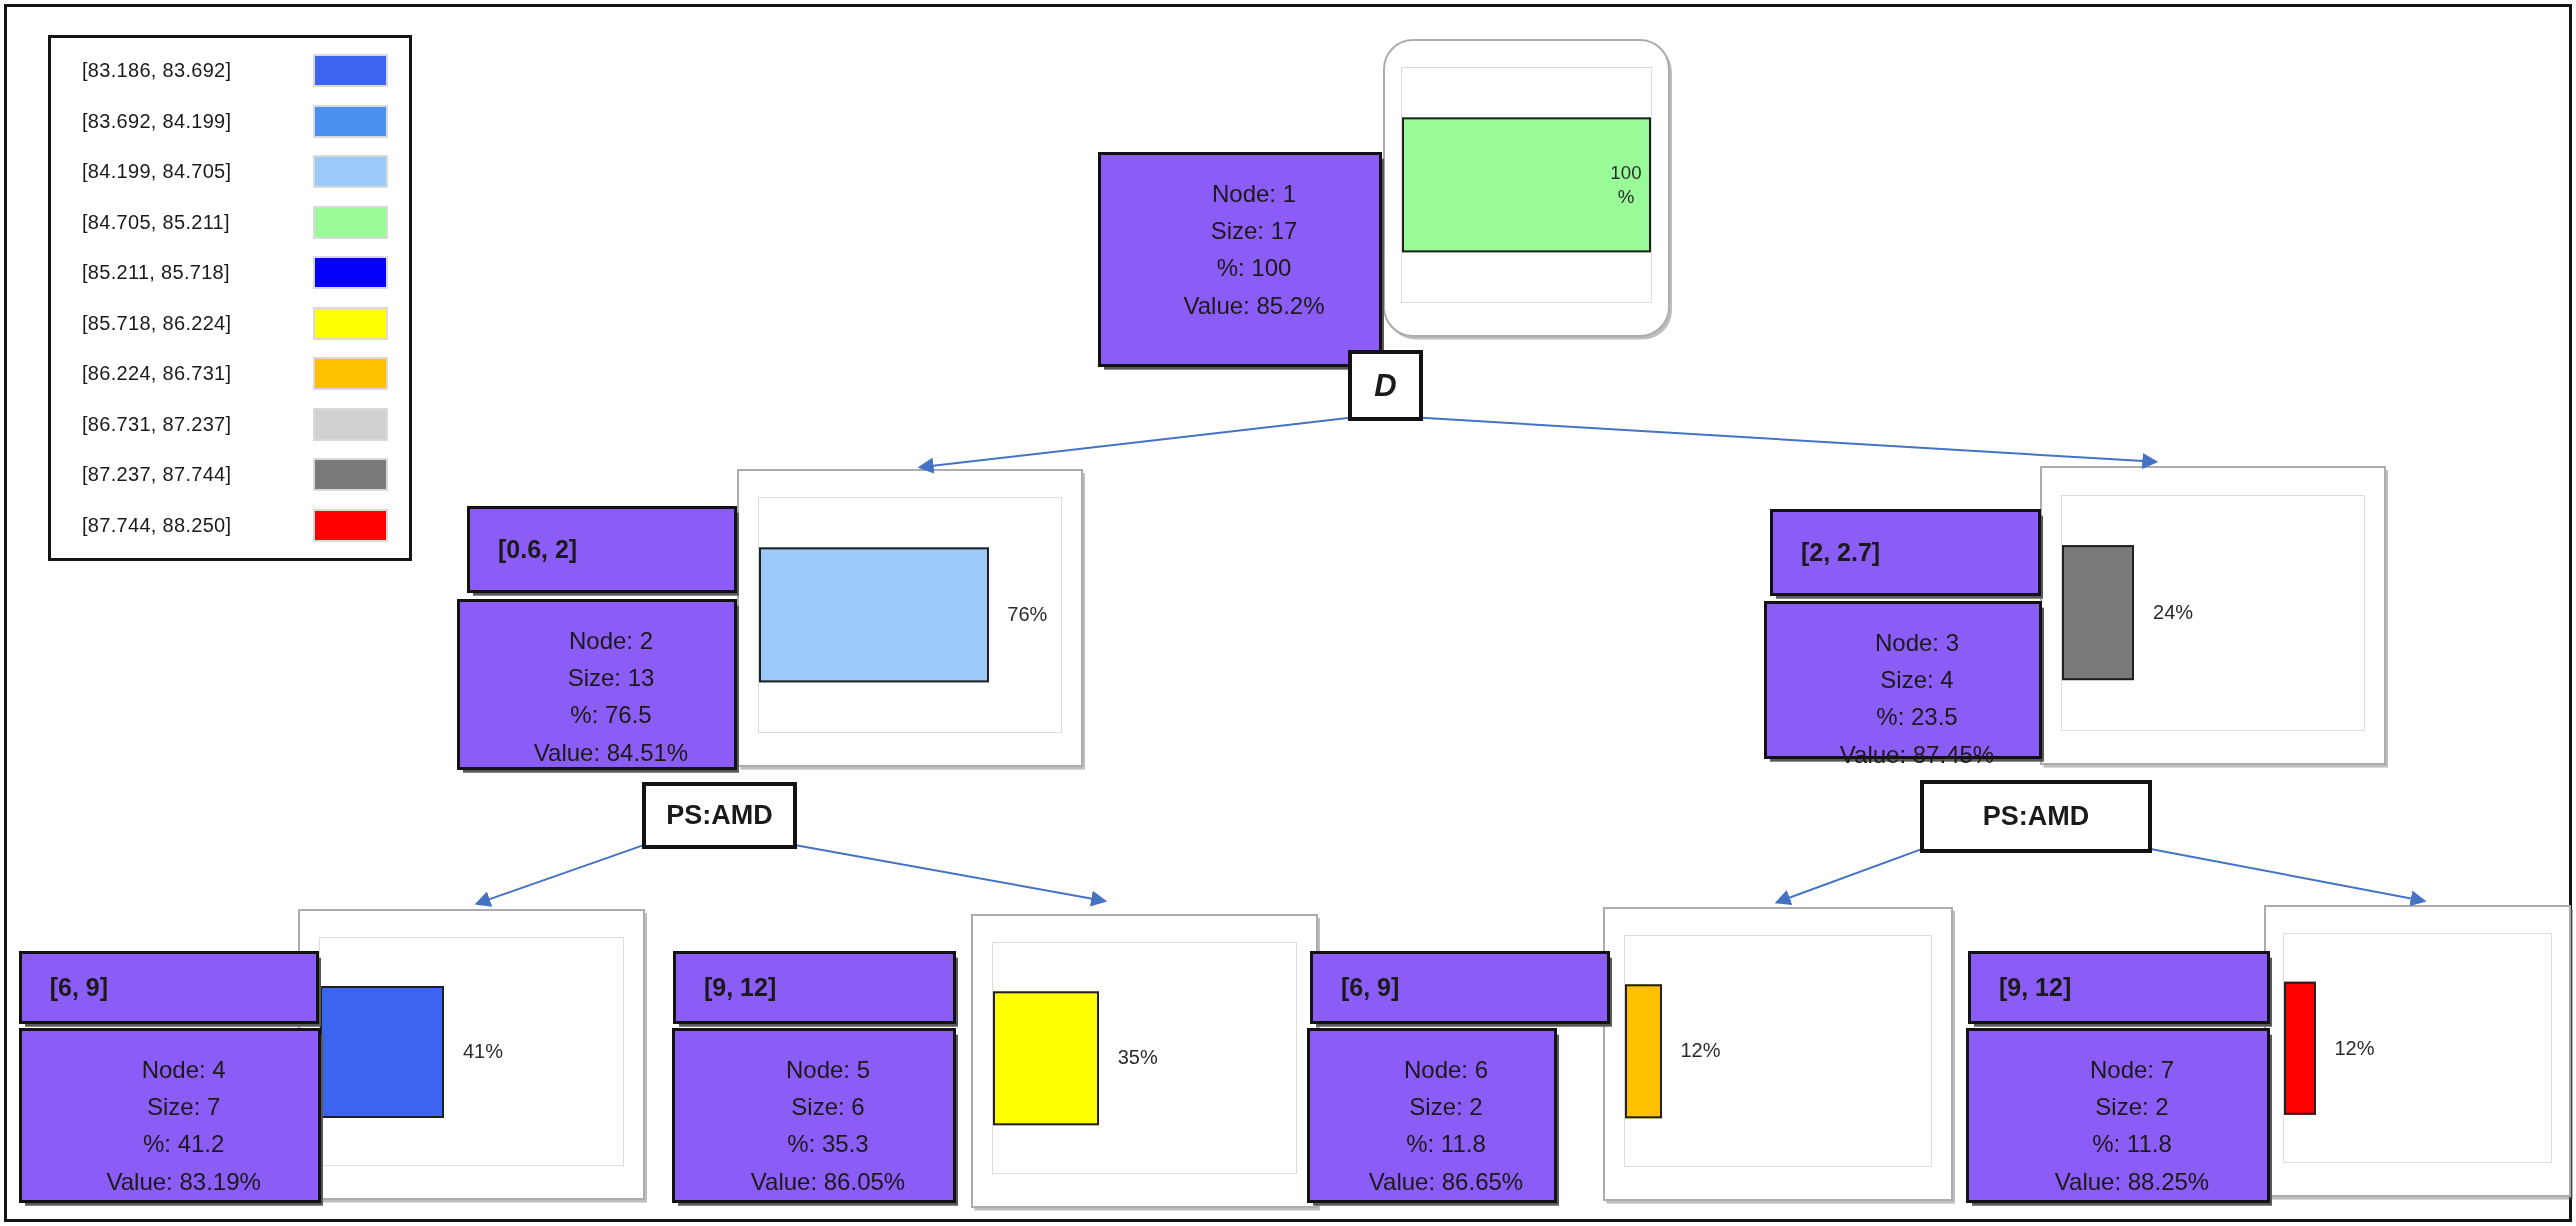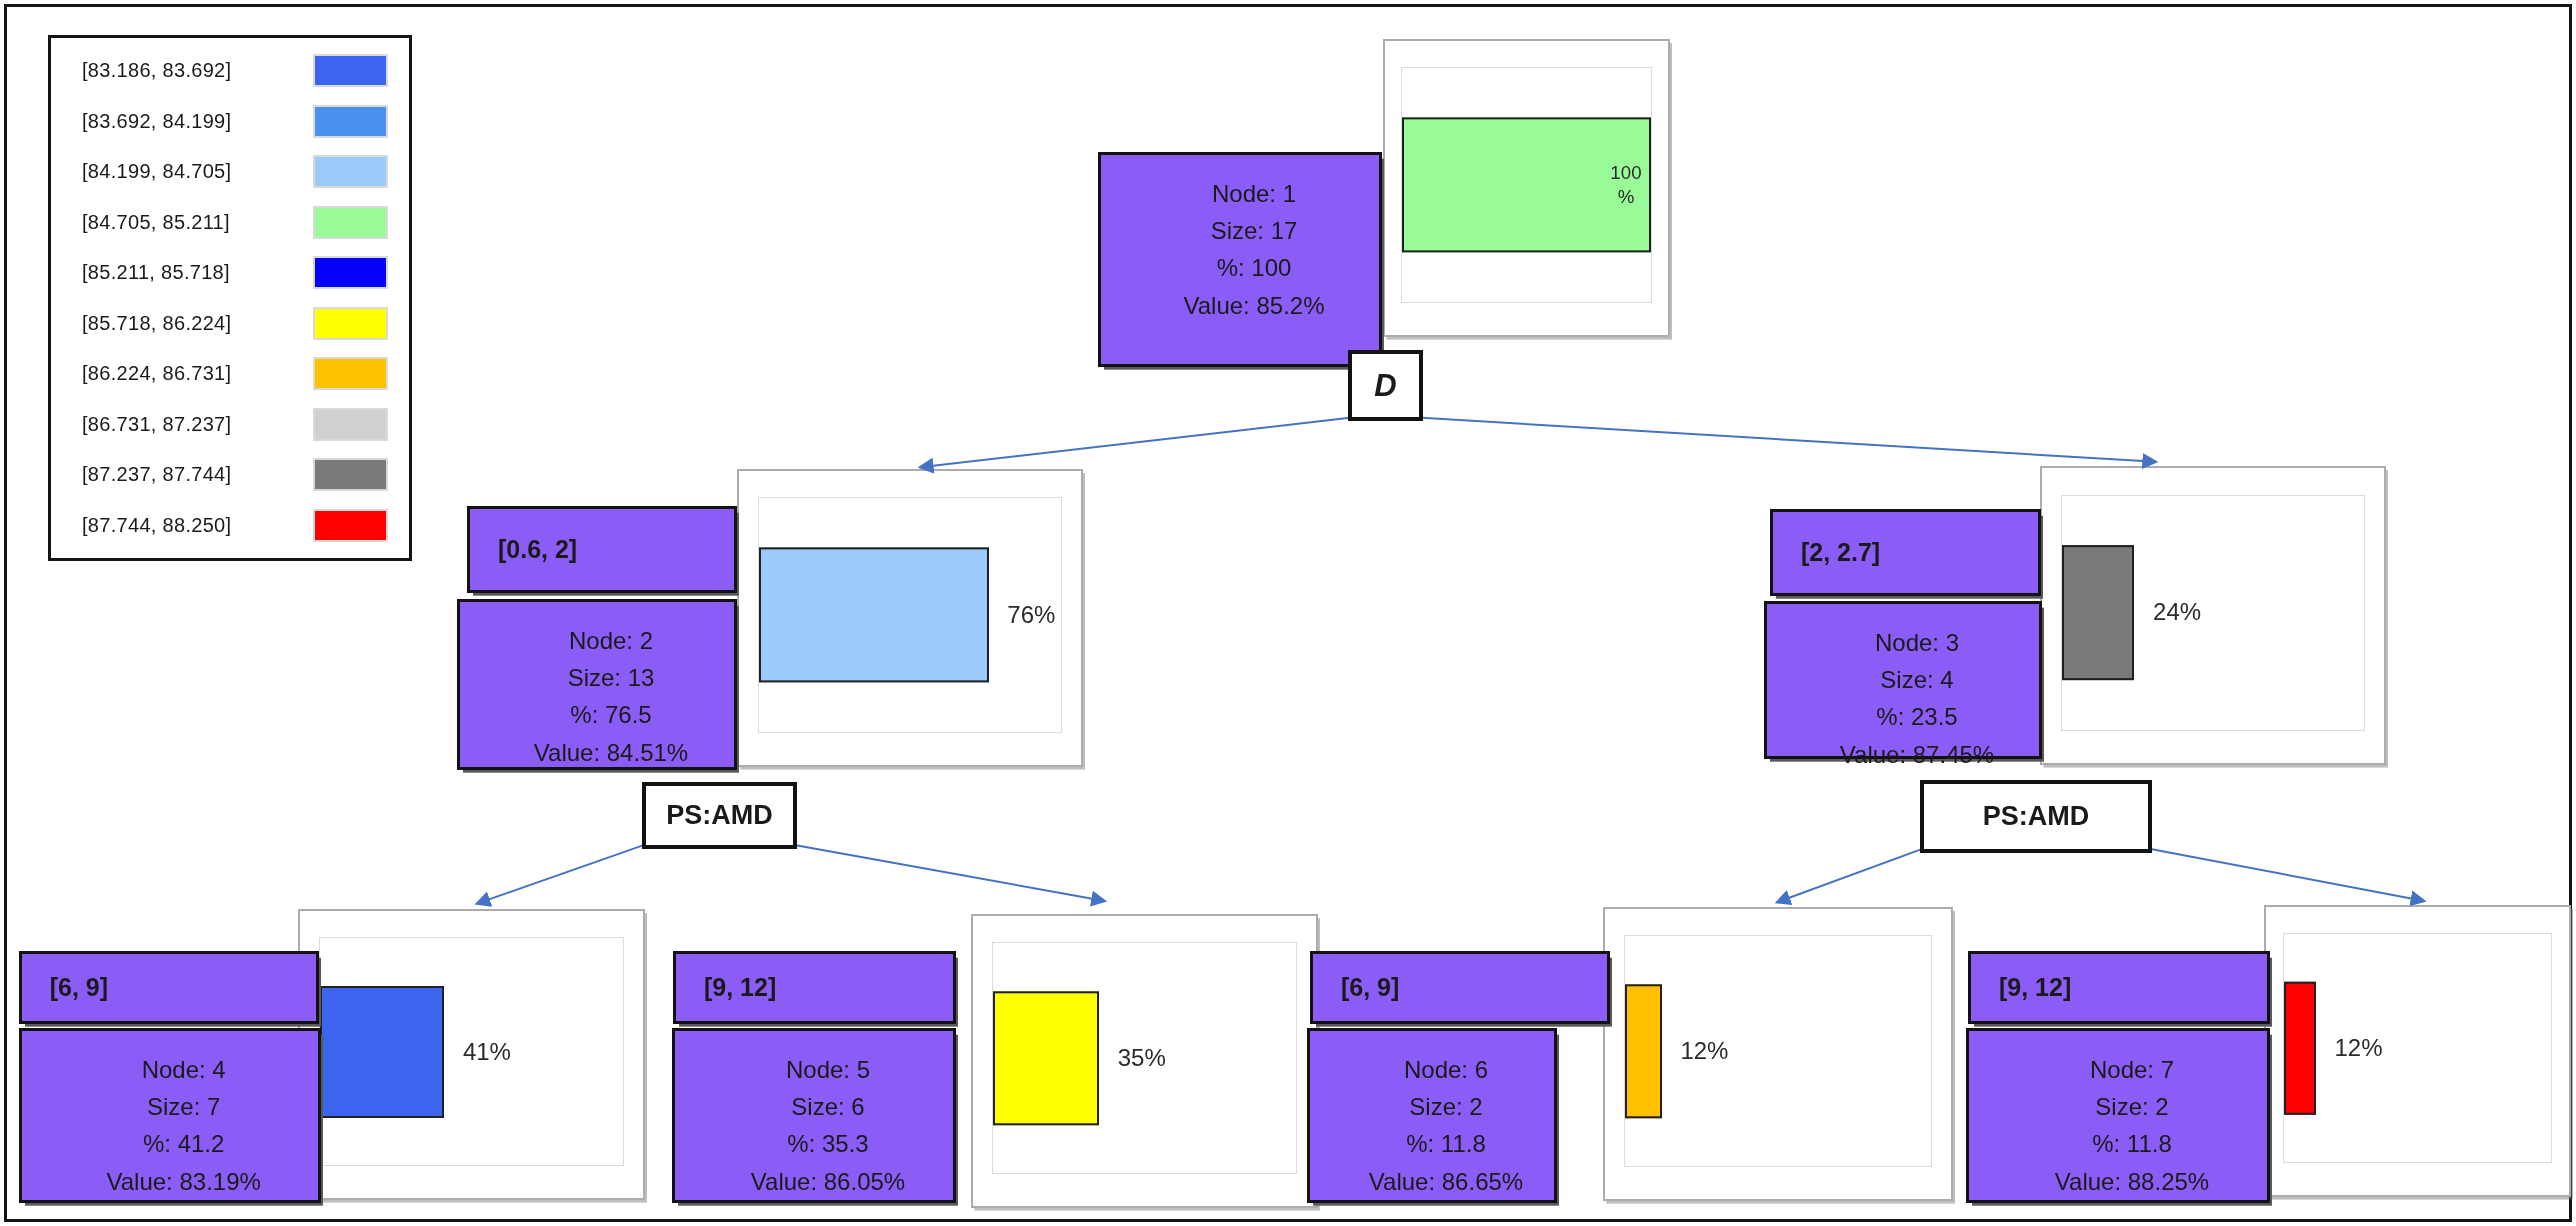--- a/index.html
+++ b/index.html
@@ -36,21 +36,21 @@
     position:absolute; left:5.5%; right:5.5%; top:9%; bottom:11%;
     border:1.3px solid #DCDCDC;
   }
   .bar-row {
     position:absolute; left:0; right:0; top:50%; transform:translateY(-50%);
     height:58%; display:flex; align-items:center;
   }
   .bar {
     height:100%; border:2.7px solid #202020; box-sizing:border-box; flex-shrink:0;
   }
-  .bar-label { margin-left:18.7px; font-size:24px; color:#2b2b2b; white-space:nowrap; }
+  .bar-label { margin-left:18.7px; font-size:20px; color:#2b2b2b; white-space:nowrap; }
   .bar-label.overlap {
     margin-left:-47px; width:43px; white-space:normal; text-align:center;
     line-height:1.25; font-size:18.7px;
   }
 
   
   .tbox {
     position:absolute; background:#8b5cf6; border:3.3px solid #121212;
     box-shadow:4px 4.7px 0 -2px #595959; box-sizing:border-box; z-index:3;text-align:center;
   }
@@ -64,21 +64,21 @@
     box-sizing:border-box; z-index:3; display:flex; align-items:center;
     justify-content:center; font-weight:bold;
   }
   .split.d { font-style:italic; font-size:31px; }
   .split.ps { font-size:27px; }
 
   
   .arrows { position:absolute; left:0; top:0; z-index:2; pointer-events:none; }
 
   
-  .c1 { left:1383px; top:39px;  width:287px; height:298px; }
+  .c1 { left:1383px; top:39px;  width:287px; height:298px;border-radius:30px; }
   .i1 { left:1098px; top:152px; width:284px; height:215px; }
   .dbox { left:1348px; top:350px; width:75px; height:71px; }
 
   .e2 { left:467px;  top:506px; width:270px; height:87px; }
   .i2 { left:457px;  top:599px; width:280px; height:171px; }
   .c2 { left:737px; top:469px; width:346px; height:298px; }
 
   .e3 { left:1770px; top:509px; width:271px; height:87px; }
   .i3 { left:1764px; top:601px; width:278px; height:158px; }
   .c3 { left:2040px; top:466px; width:346px; height:299px; }

